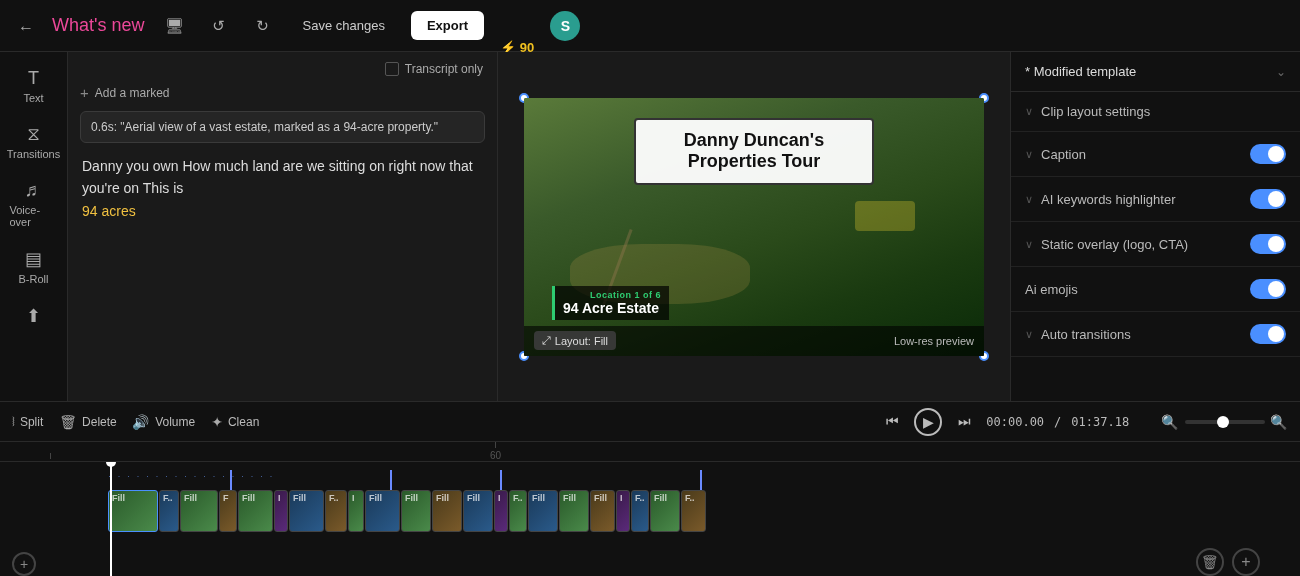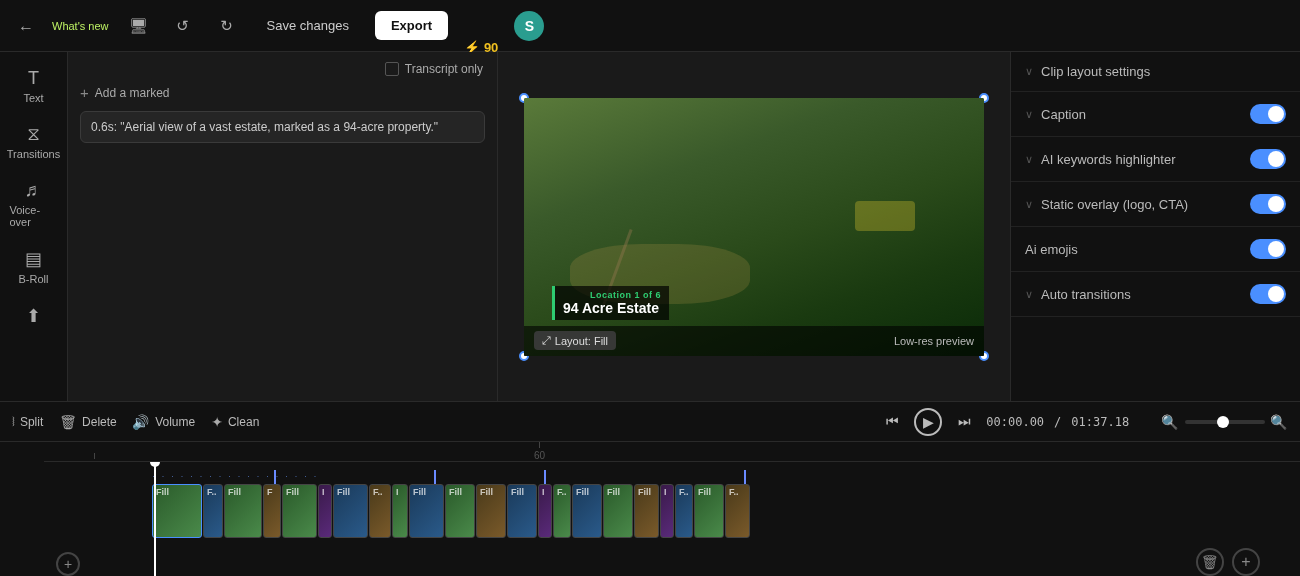--- a/index.html
+++ b/index.html
@@ -37,21 +37,21 @@
       font-size: 13px;
       flex: 1;
       white-space: nowrap;
       overflow: hidden;
       text-overflow: ellipsis;
     }
     .top-bar .center-controls {
       display: flex; align-items: center; gap: 16px;
     }
     .top-bar .whats-new {
-      color: #bef264; font-size: 11px; cursor: pointer;
+      color: #ec4899; font-size: 18px; cursor: pointer;
     }
     .top-bar .icon-btn {
       width: 28px; height: 28px;
       display: flex; align-items: center; justify-content: center;
       color: #aaa; cursor: pointer; font-size: 15px;
     }
     .top-bar .save-changes {
       color: #ccc; font-size: 13px; cursor: pointer;
       background: none; border: none; padding: 6px 10px;
     }
@@ -398,21 +398,20 @@
       background: #fff; border-radius: 50%;
       position: absolute;
       top: -4px; left: 40%;
       cursor: pointer;
     }
 
     .timeline-body {
       flex: 1;
       position: relative;
       overflow: hidden;
-      padding-left: 44px;
     }
 
     .timeline-ruler {
       height: 20px;
       background: #111;
       border-bottom: 1px solid #2a2a2a;
       position: relative;
       display: flex;
       align-items: flex-end;
     }
@@ -449,21 +448,21 @@
 
     .track-clips {
       display: flex;
       align-items: center;
       height: 50px;
       padding: 4px 0;
       position: relative;
     }
 
     .clip-thumb {
-      height: 54px;
+      height: 42px;
       border-radius: 3px;
       border: 1px solid #444;
       overflow: hidden;
       flex-shrink: 0;
       position: relative;
       margin-right: 1px;
     }
     .clip-thumb.active { border-color: #4a8fff; }
 
     .clip-bg-1 { background: linear-gradient(135deg, #2a5a2a, #4a8a4a); }
@@ -555,54 +554,69 @@
       <div class="transcript-check"></div>
       <span class="transcript-only-label">Transcript only</span>
     </div>
     <div class="add-section">
       <span class="plus">+</span>
       <span>Add a marked</span>
     </div>
     <div class="transcript-caption-box">
       <span>0.6s:  "Aerial view of a vast estate, marked as a 94-acre property."</span>
     </div>
+    <div class="transcript-text">
+      <span>Danny you own How much land are we sitting on right now that you're on This is</span>
+      <br>
+      <span class="transcript-highlight">94 acres</span>
+    </div>
   </div>
 
   <div class="canvas-area">
     <div class="video-frame-container">
       <div class="handle tl"></div>
       <div class="handle tr"></div>
       <div class="handle br"></div>
       <div class="handle bl"></div>
 
       <div class="video-frame">
         <div class="video-bg"></div>
 
         <div style="position:absolute;bottom:20%;left:10%;width:180px;height:60px;background:rgba(200,160,80,0.2);border-radius:40%;"></div>
         <div style="position:absolute;top:50%;left:20%;width:3px;height:80px;background:rgba(150,120,80,0.4);transform:rotate(20deg);"></div>
         <div style="position:absolute;top:40%;right:15%;width:60px;height:30px;background:rgba(240,210,50,0.3);border-radius:4px;"></div>
 
+        <div class="video-title-card">
+          <div class="video-title-card-text">
+            <span>Danny Duncan's</span><br>
+            <span>Properties Tour</span>
+          </div>
+        </div>
 
         <div class="video-location-tag">
           <div class="video-location-small">Location 1 of 6</div>
           <div class="video-location-big">94 Acre Estate</div>
         </div>
       </div>
 
       <div class="canvas-bottom-bar">
         <div class="layout-fill-tag">
           <span>⤢</span>
           <span>Layout: Fill</span>
         </div>
         <span>Low-res preview</span>
       </div>
     </div>
   </div>
 
   <div class="right-sidebar">
+    <div class="right-panel-header">
+      <span class="template-name">* Modified template</span>
+      <span class="template-chevron">⌄</span>
+    </div>
 
     <div class="panel-row">
       <div class="panel-row-label">
         <span class="chevron">∨</span>
         <span>Clip layout settings</span>
       </div>
     </div>
 
     <div class="panel-row">
       <div class="panel-row-label">

